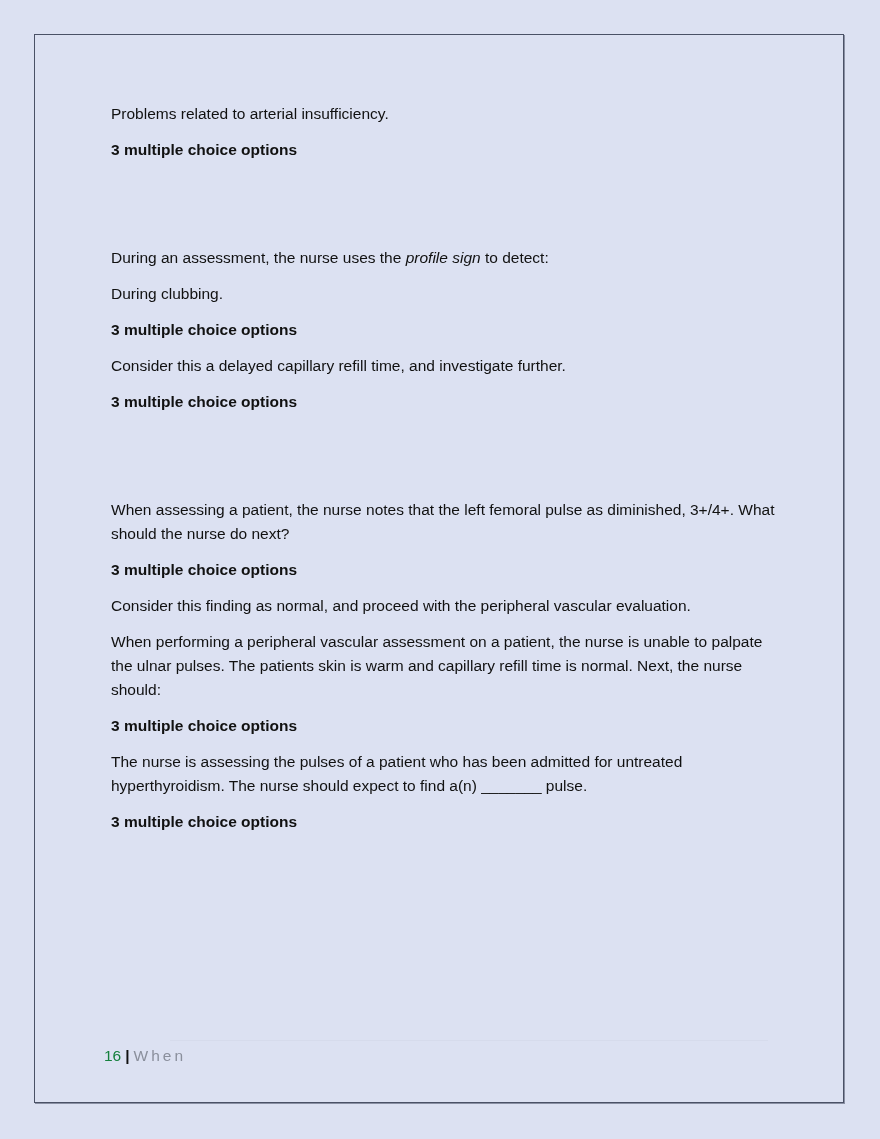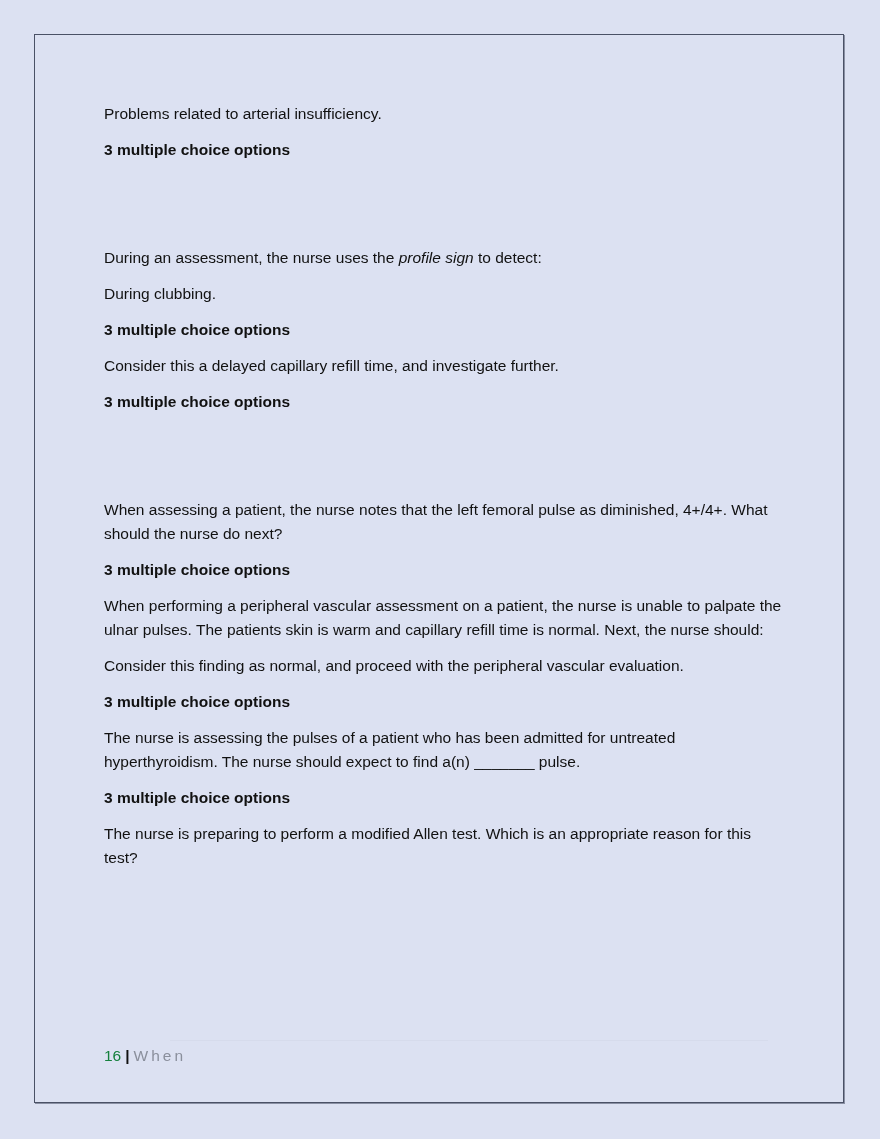--- a/index.html
+++ b/index.html
@@ -27,21 +27,21 @@
     }
     .content {
       position: absolute;
       left: 104px;
       top: 102px;
       width: 680px;
       font-size: 15.5px;
       line-height: 24px;
     }
     .p {
-      margin: 0 0 12px 0;
+      margin: 0 0 12px 7px;
     }
     .bold {
       font-weight: bold;
     }
     .spacer-lg {
       height: 72px;
     }
     em {
     }
     .footer {
@@ -84,29 +84,28 @@
   <div class="spacer-lg"></div>
 
   <p class="p"><span>During an assessment, the nurse uses the </span><em>profile sign</em><span> to detect:</span></p>
   <p class="p">During clubbing.</p>
   <p class="p bold">3 multiple choice options</p>
 
   <p class="p">Consider this a delayed capillary refill time, and investigate further.</p>
   <p class="p bold">3 multiple choice options</p>
   <div class="spacer-lg"></div>
 
-  <p class="p">When assessing a patient, the nurse notes that the left femoral pulse as diminished, 4+/4+. What should the nurse do next?</p>
+  <p class="p">When assessing a patient, the nurse notes that the left femoral pulse as diminished, 3+/4+. What should the nurse do next?</p>
   <p class="p bold">3 multiple choice options</p>
 
+  <p class="p">Consider this finding as normal, and proceed with the peripheral vascular evaluation.</p>
   <p class="p">When performing a peripheral vascular assessment on a patient, the nurse is unable to palpate the ulnar pulses. The patients skin is warm and capillary refill time is normal. Next, the nurse should:</p>
-  <p class="p">Consider this finding as normal, and proceed with the peripheral vascular evaluation.</p>
   <p class="p bold">3 multiple choice options</p>
 
   <p class="p">The nurse is assessing the pulses of a patient who has been admitted for untreated hyperthyroidism. The nurse should expect to find a(n) _______ pulse.</p>
   <p class="p bold">3 multiple choice options</p>
 
-  <p class="p">The nurse is preparing to perform a modified Allen test. Which is an appropriate reason for this test?</p>
 </div>
 
 <div class="footer-rule"></div>
 <div class="footer">
   <span class="num">16</span><span class="sep">|</span><span class="page-word">When</span>
 </div>
 
 </body></html>

